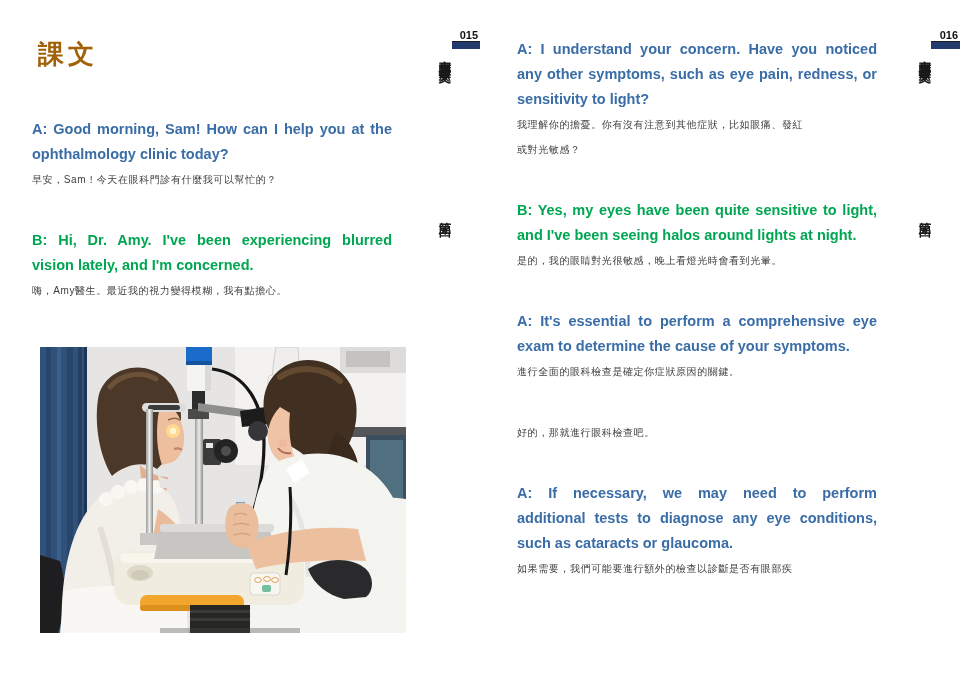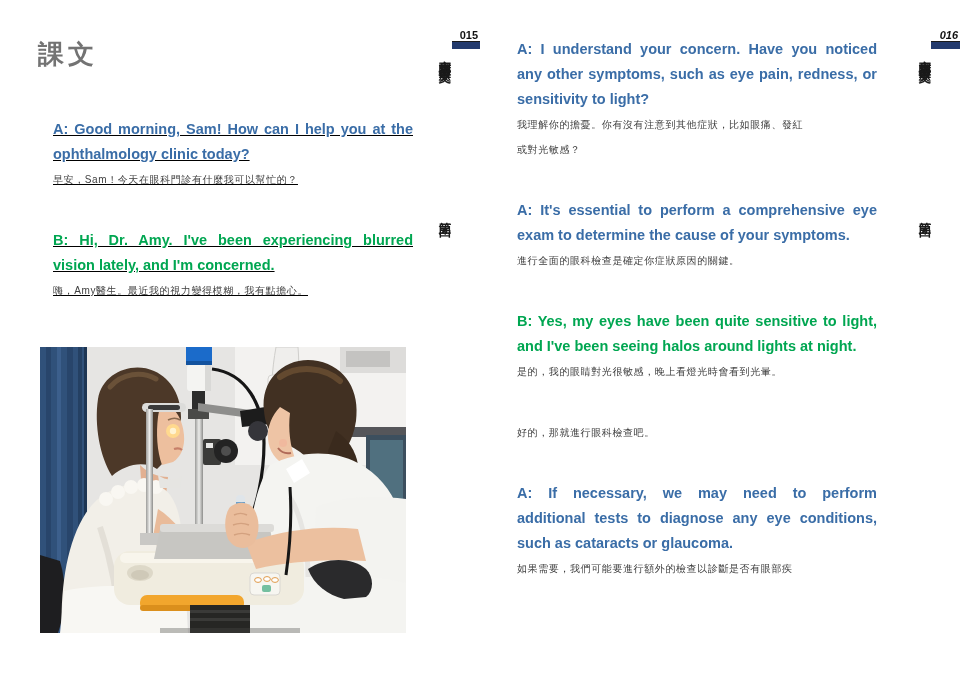--- a/index.html
+++ b/index.html
@@ -6,26 +6,26 @@
     --blue:#3a6da7; --green:#00a651; --navy:#233a6d; --zh:#404040;
   }
   html,body{margin:0;padding:0;}
   body{
     width:960px;height:678px;background:#ffffff;position:relative;overflow:hidden;
     font-family:"Liberation Sans",sans-serif;
   }
   .abs{position:absolute;}
   
   .lesson-title{
-    left:38px;top:38px;font-size:26px;font-weight:700;color:#737373;
+    left:38px;top:38px;font-size:26px;font-weight:700;color:#a16207;
     letter-spacing:4px;line-height:32px;
   }
   
   .col{position:absolute;width:360px;}
-  .col-left{left:53px;top:117px;text-decoration:underline;}
+  .col-left{left:32px;top:117px;}
   .col-right{left:517px;top:37px;}
   .dlg{margin-bottom:36px;}
   .en-line{
     font-size:14.5px;font-weight:700;line-height:25px;
     text-align:justify;text-align-last:justify;
   }
   .en-line.last{text-align:center;text-align-last:left;}
   .sp-a{color:var(--blue);}
   .sp-b{color:var(--green);}
   .zh-line{
@@ -33,21 +33,21 @@
     letter-spacing:0.6px;white-space:nowrap;
   }
   
   .pagetab{position:absolute;top:29px;}
   .pagetab .num{
     font-size:11px;font-weight:700;color:#111;text-align:right;
     line-height:12px;padding-right:2px;border-bottom:1.5px solid #1a1a1a;
   }
   .pagetab .bar{height:7px;background:var(--navy);}
   .pagetab-left{left:452px;width:28px;}
-  .pagetab-right{left:931px;width:29px;font-style:italic;}
+  .pagetab-right{left:931px;width:29px;}
   .vtext{
     position:absolute;writing-mode:vertical-rl;text-orientation:upright;
     font-weight:700;font-size:12.5px;letter-spacing:2px;color:#1a1a1a;
   }
   .v-series-left{left:436px;top:51px;}
   .v-chapter-left{left:436px;top:212px;}
   .v-series-right{left:916px;top:51px;}
   .v-chapter-right{left:916px;top:212px;}
   
   .photo{left:40px;top:347px;width:366px;height:286px;}
@@ -214,28 +214,28 @@
 
 <div class="col col-right">
   <div class="dlg">
     <div class="en-line sp-a">A: I understand your concern. Have you noticed</div>
     <div class="en-line sp-a">any other symptoms, such as eye pain, redness, or</div>
     <div class="en-line sp-a last">sensitivity to light?</div>
     <div class="zh-line">我理解你的擔憂。你有沒有注意到其他症狀，比如眼痛、發紅</div>
     <div class="zh-line">或對光敏感？</div>
   </div>
   <div class="dlg">
+    <div class="en-line sp-b">B: Yes, my eyes have been quite sensitive to light,</div>
+    <div class="en-line sp-b last">and I've been seeing halos around lights at night.</div>
+    <div class="zh-line">是的，我的眼睛對光很敏感，晚上看燈光時會看到光暈。</div>
+  </div>
+  <div class="dlg">
     <div class="en-line sp-a">A: It's essential to perform a comprehensive eye</div>
     <div class="en-line sp-a last">exam to determine the cause of your symptoms.</div>
     <div class="zh-line">進行全面的眼科檢查是確定你症狀原因的關鍵。</div>
-  </div>
-  <div class="dlg">
-    <div class="en-line sp-b">B: Yes, my eyes have been quite sensitive to light,</div>
-    <div class="en-line sp-b last">and I've been seeing halos around lights at night.</div>
-    <div class="zh-line">是的，我的眼睛對光很敏感，晚上看燈光時會看到光暈。</div>
   </div>
   <div class="dlg">
     <div class="zh-line">好的，那就進行眼科檢查吧。</div>
   </div>
   <div class="dlg">
     <div class="en-line sp-a">A: If necessary, we may need to perform</div>
     <div class="en-line sp-a">additional tests to diagnose any eye conditions,</div>
     <div class="en-line sp-a last">such as cataracts or glaucoma.</div>
     <div class="zh-line">如果需要，我們可能要進行額外的檢查以診斷是否有眼部疾</div>
   </div>

